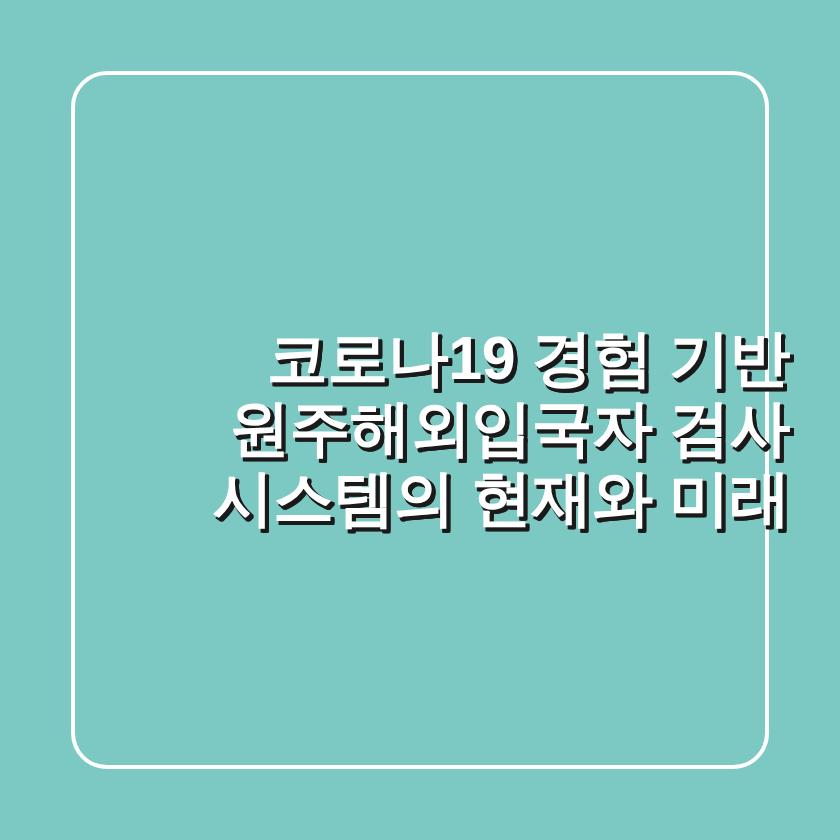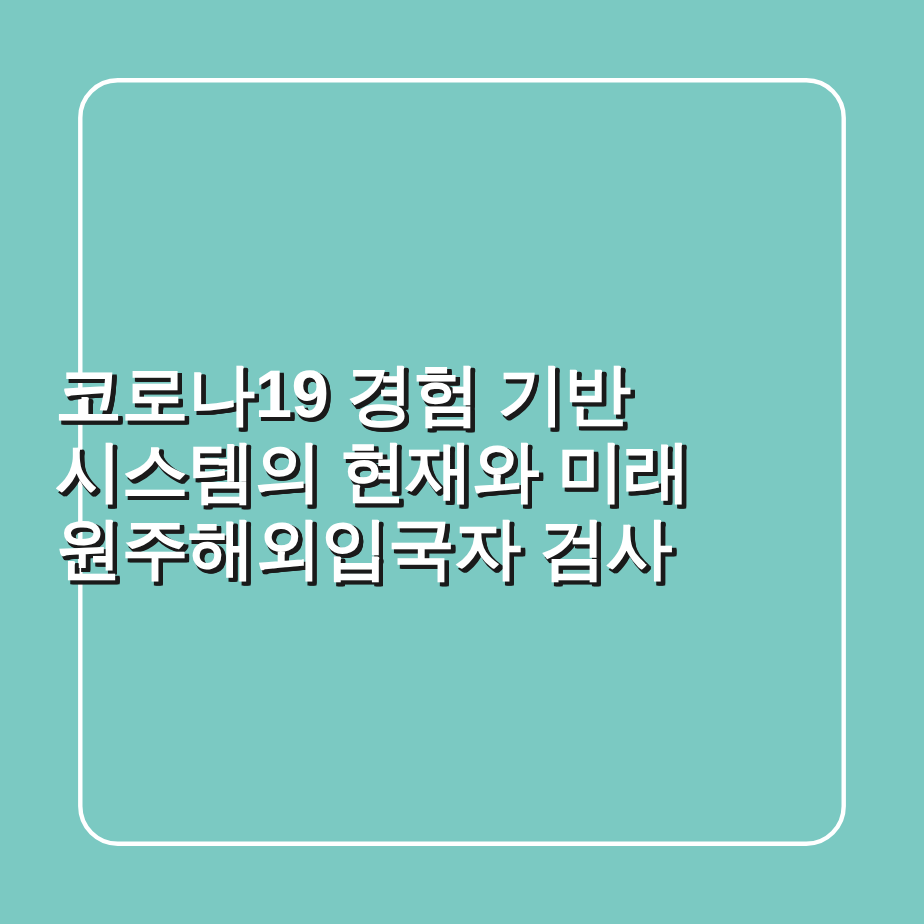--- a/index.html
+++ b/index.html
@@ -36,21 +36,21 @@
     box-sizing: border-box;
     border: 4px solid #ffffff;
     border-radius: 36px;
     pointer-events: none;
   }
 
   .title-block {
     position: relative;
     z-index: 2;
     width: 740px;
-    text-align: left;
+    text-align: right;
     padding: 0;
     margin: 0;
     
     transform: translateY(8px);
   }
 
   .title-line {
     display: block;
     font-family: "Liberation Sans", "DejaVu Sans", sans-serif;
     font-size: 61px;
@@ -70,17 +70,17 @@
 </style>
 </head>
 <body>
 
 <div class="card">
 
   <div class="card-frame"></div>
 
   <div class="title-block">
     <span class="title-line">코로나19 경험 기반</span>
+    <span class="title-line">원주해외입국자 검사</span>
     <span class="title-line">시스템의 현재와 미래</span>
-    <span class="title-line">원주해외입국자 검사</span>
   </div>
 
 </div>
 
 </body></html>

